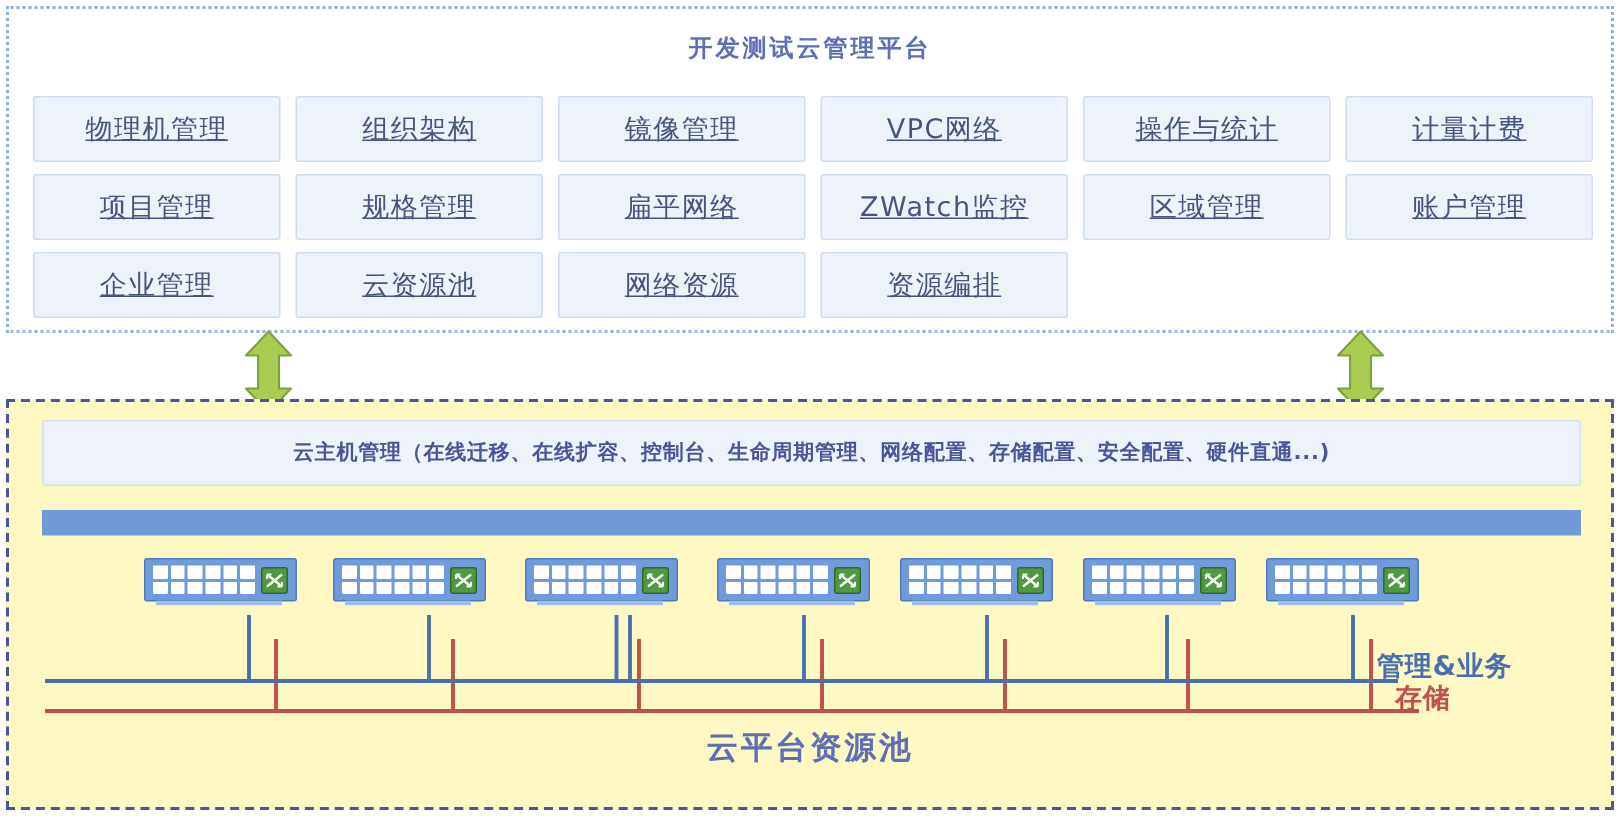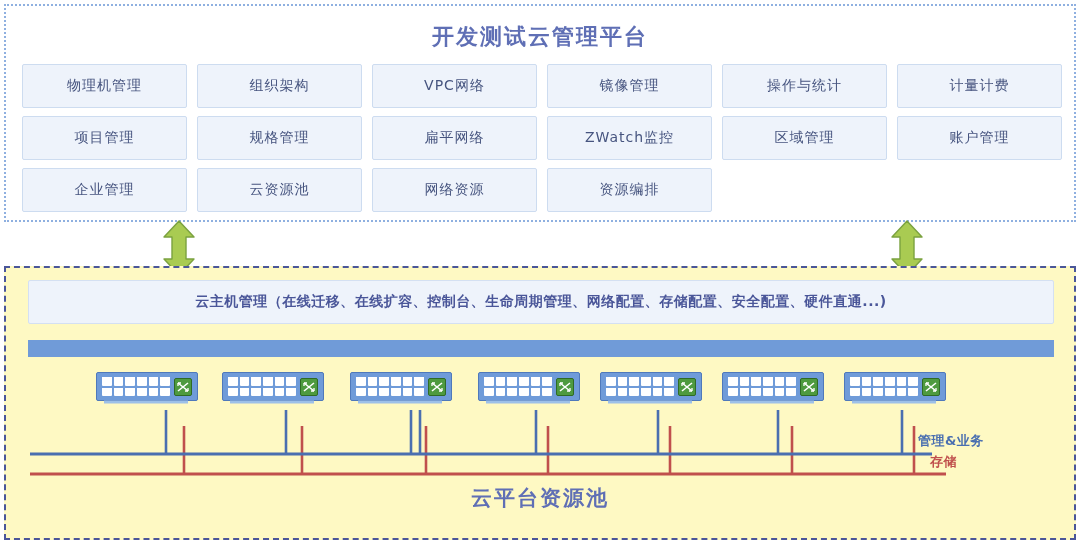--- a/index.html
+++ b/index.html
@@ -13,37 +13,38 @@
 
   
   .panel-top {
     position: absolute; left: 4px; top: 4px; width: 1072px; height: 218px;
     border: 2px dotted #8fb0e0;
     background: #ffffff;
   }
   .platform-title {
     position: absolute; left: 0; top: 16px; width: 100%;
     text-align: center;
-    font-size: 22px; font-weight: bold; letter-spacing: 2px;
+    font-size: 16px; font-weight: bold; letter-spacing: 2px;
     color: #5f6fb5;
   }
   .grid {
     position: absolute; left: 16px; top: 58px; width: 1040px;
     display: grid;
     grid-template-columns: repeat(6, 1fr);
     grid-auto-rows: 44px;
     column-gap: 10px; row-gap: 8px;
   }
   .cell {
     background: #eef3fb;
     border: 1px solid #cddcf0;
     border-radius: 2px;
     display: flex; align-items: center; justify-content: center;
-    font-size: 14px; color: #46547f; letter-spacing: 1px;
+    font-size: 18px; color: #46547f; letter-spacing: 1px;
     white-space: nowrap;
+    text-decoration: underline;
   }
 
   
   .arrow-updown {
     position: absolute; width: 34px; height: 56px;
   }
   .arrow-updown svg { display: block; }
 
   
   .panel-bottom {
@@ -95,21 +96,21 @@
     border-radius: 2px;
     display: flex; align-items: center; justify-content: center;
   }
   .sw-module svg { display: block; }
 
   
   .cabling { position: absolute; left: 0; top: 130px; width: 1072px; height: 90px; }
 
   .net-label {
     position: absolute;
-    font-size: 13px; font-weight: bold; letter-spacing: 0.5px;
+    font-size: 18px; font-weight: bold; letter-spacing: 0.5px;
     white-space: nowrap;
   }
   .net-label.mgmt { color: #4a6fb0; left: 918px; top: 432px; }
   .net-label.stor { color: #c0504d; left: 930px; top: 453px; }
 
   .pool-title {
     position: absolute; left: 0; top: 492px; width: 100%;
     text-align: center;
     font-size: 21px; font-weight: bold; letter-spacing: 2px;
     color: #5f6fb5;
@@ -118,22 +119,22 @@
 </head>
 <body>
 
 <div id="canvas">
 
   <div class="panel-top">
     <div class="platform-title">开发测试云管理平台</div>
     <div class="grid">
       <div class="cell">物理机管理</div>
       <div class="cell">组织架构</div>
+      <div class="cell">镜像管理</div>
       <div class="cell">VPC网络</div>
-      <div class="cell">镜像管理</div>
       <div class="cell">操作与统计</div>
       <div class="cell">计量计费</div>
       <div class="cell">项目管理</div>
       <div class="cell">规格管理</div>
       <div class="cell">扁平网络</div>
       <div class="cell">ZWatch监控</div>
       <div class="cell">区域管理</div>
       <div class="cell">账户管理</div>
       <div class="cell">企业管理</div>
       <div class="cell">云资源池</div>

